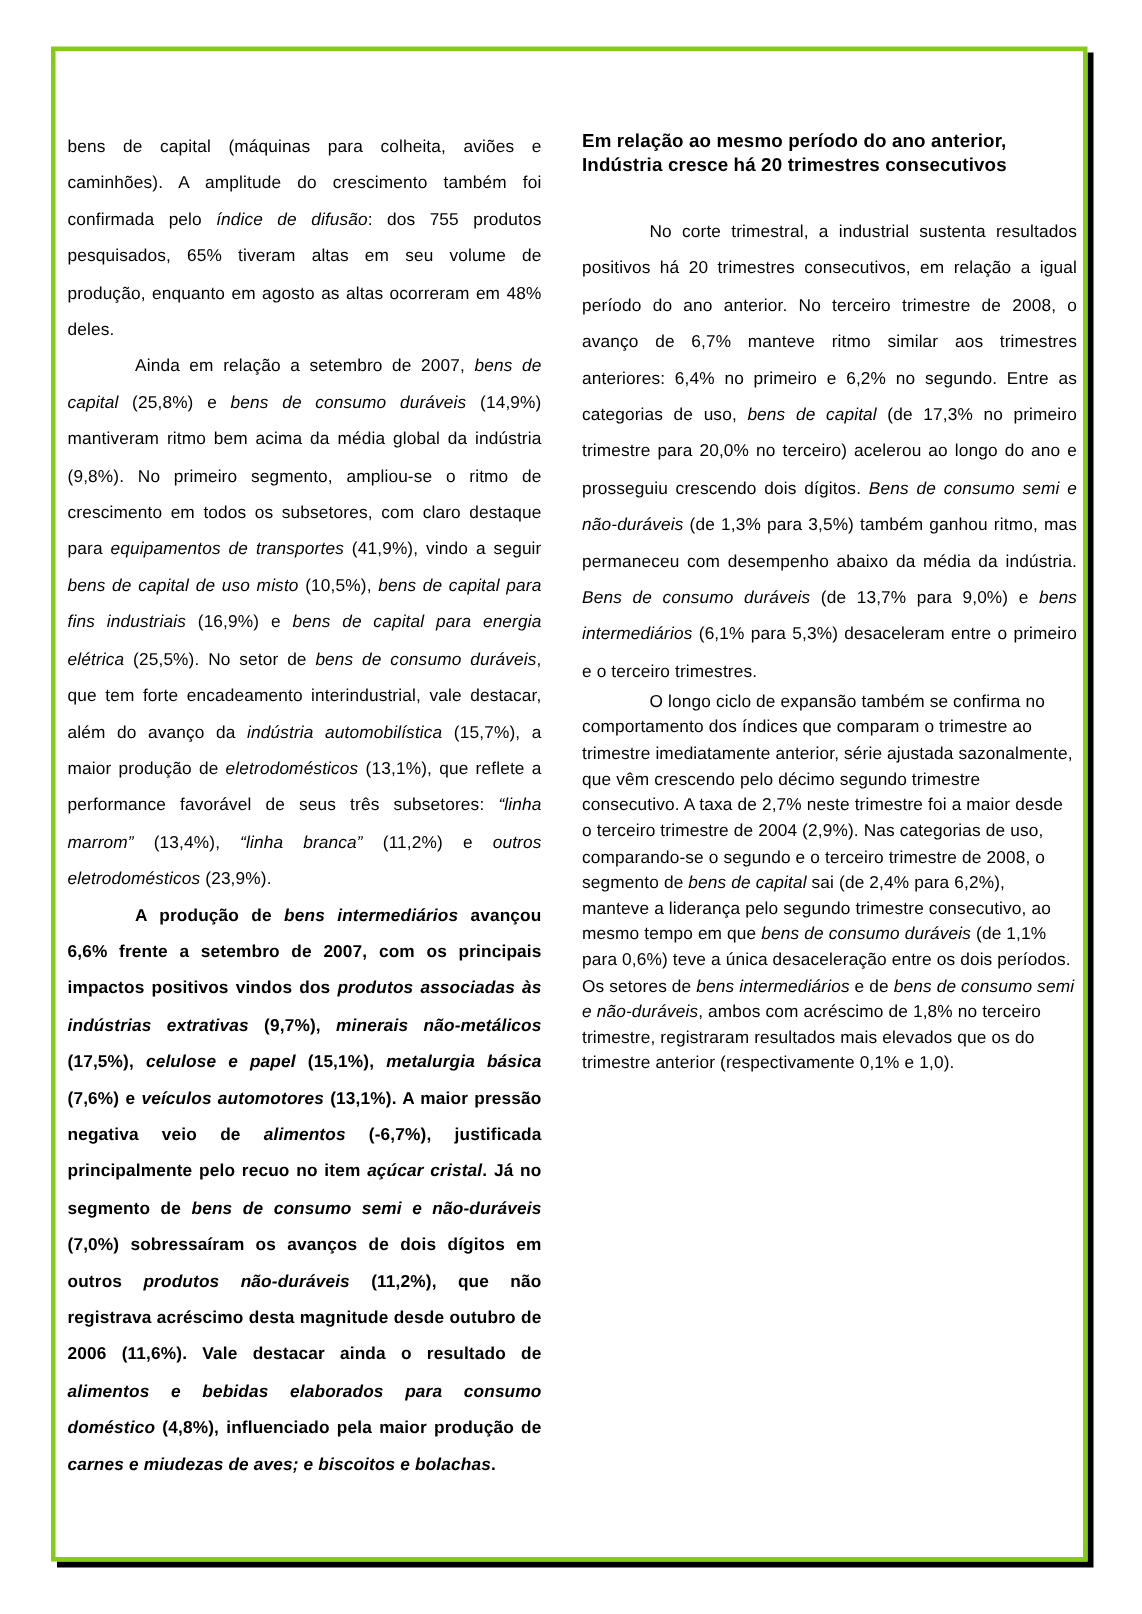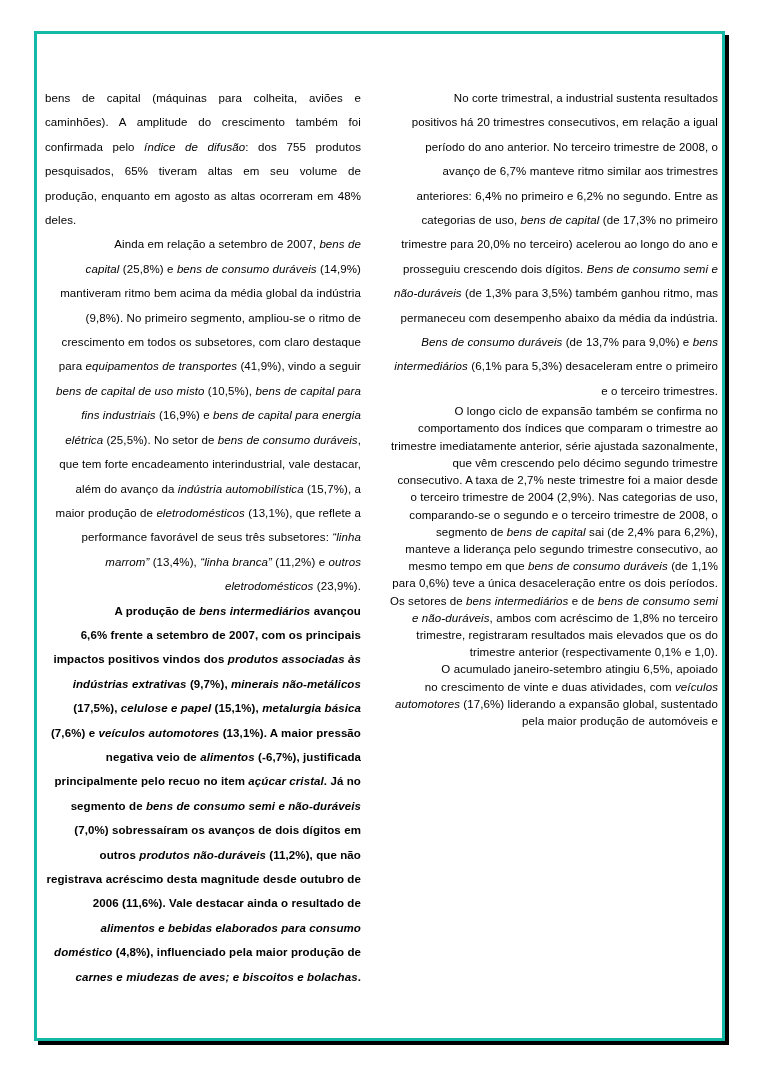--- a/index.html
+++ b/index.html
@@ -16,42 +16,42 @@
     color: #000000;
     overflow: hidden;
   }
   .frame {
     position: absolute;
     left: 34px;
     top: 31px;
     width: 691px;
     height: 1010px;
     box-sizing: border-box;
-    border: 3px solid #14b8a6;
+    border: 3px solid #84cc16;
     box-shadow: 4px 4px 0 #000000;
     background: #ffffff;
     padding: 52px 0 0 8px;
     overflow: hidden;
   }
   .cols {
     display: flex;
     gap: 27px;
   }
   .col-left  { width: 316px; }
   .col-right { width: 330px; }
   p.body {
     margin: 0;
     font-size: 11.5px;
     letter-spacing: 0.1px;
   }
   .double { line-height: 24.4px; }
   .single { line-height: 17.2px; }
   .justify { text-align: justify; }
   .leftal  { text-align: left; }
-  .indent  { text-indent: 45px; text-align: right; }
+  .indent  { text-indent: 45px; }
   .gap-before { margin-top: 14px; font-weight: bold; }
   .heading {
     font-weight: bold;
     font-size: 12.5px;
     line-height: 16px;
     margin: 0 0 25px 0;
     letter-spacing: 0.1px;
   }
 </style>
 </head>
@@ -61,20 +61,23 @@
   <div class="frame">
     <div class="cols">
 
       <div class="col-left">
         <p class="body double justify">bens de capital (máquinas para colheita, aviões e caminhões). A amplitude do crescimento também foi confirmada pelo <i>índice de difusão</i>: dos 755 produtos pesquisados, 65% tiveram altas em seu volume de produção, enquanto em agosto as altas ocorreram em 48% deles.</p>
         <p class="body double justify indent">Ainda em relação a setembro de 2007, <i>bens de capital</i> (25,8%) e <i>bens de consumo duráveis</i> (14,9%) mantiveram ritmo bem acima da média global da indústria (9,8%). No primeiro segmento, ampliou-se o ritmo de crescimento em todos os subsetores, com claro destaque para <i>equipamentos de transportes</i> (41,9%), vindo a seguir <i>bens de capital de uso misto</i> (10,5%), <i>bens de capital para fins industriais</i> (16,9%) e <i>bens de capital para energia elétrica</i> (25,5%). No setor de <i>bens de consumo duráveis</i>, que tem forte encadeamento interindustrial, vale destacar, além do avanço da <i>indústria automobilística</i> (15,7%), a maior produção de <i>eletrodomésticos</i> (13,1%), que reflete a performance favorável de seus três subsetores: <i>“linha marrom”</i> (13,4%), <i>“linha branca”</i> (11,2%) e <i>outros eletrodomésticos</i> (23,9%).</p>
         <p class="body double justify indent gap-before">A produção de <i>bens intermediários</i> avançou 6,6% frente a setembro de 2007, com os principais impactos positivos vindos dos <i>produtos associadas às indústrias extrativas</i> (9,7%), <i>minerais não-metálicos</i> (17,5%), <i>celulose e papel</i> (15,1%), <i>metalurgia básica</i> (7,6%) e <i>veículos automotores</i> (13,1%). A maior pressão negativa veio de <i>alimentos</i> (-6,7%), justificada principalmente pelo recuo no item <i>açúcar cristal</i>. Já no segmento de <i>bens de consumo semi e não-duráveis</i> (7,0%) sobressaíram os avanços de dois dígitos em outros <i>produtos não-duráveis</i> (11,2%), que não registrava acréscimo desta magnitude desde outubro de 2006 (11,6%). Vale destacar ainda o resultado de <i>alimentos e bebidas elaborados para consumo doméstico</i> (4,8%), influenciado pela maior produção de <i>carnes e miudezas de aves; e biscoitos e bolachas</i>.</p>
       </div>
 
       <div class="col-right">
+        <div class="heading">
+          <div>Em relação ao mesmo período do ano anterior,</div>
+          <div>Indústria cresce há 20 trimestres consecutivos</div>
+        </div>
         <p class="body double justify indent">No corte trimestral, a industrial sustenta resultados positivos há 20 trimestres consecutivos, em relação a igual período do ano anterior. No terceiro trimestre de 2008, o avanço de 6,7% manteve ritmo similar aos trimestres anteriores: 6,4% no primeiro e 6,2% no segundo. Entre as categorias de uso, <i>bens de capital</i> (de 17,3% no primeiro trimestre para 20,0% no terceiro) acelerou ao longo do ano e prosseguiu crescendo dois dígitos. <i>Bens de consumo semi e não-duráveis</i> (de 1,3% para 3,5%) também ganhou ritmo, mas permaneceu com desempenho abaixo da média da indústria. <i>Bens de consumo duráveis</i> (de 13,7% para 9,0%) e <i>bens intermediários</i> (6,1% para 5,3%) desaceleram entre o primeiro e o terceiro trimestres.</p>
         <p class="body single leftal indent">O longo ciclo de expansão também se confirma no comportamento dos índices que comparam o trimestre ao trimestre imediatamente anterior, série ajustada sazonalmente, que vêm crescendo pelo décimo segundo trimestre consecutivo. A taxa de 2,7% neste trimestre foi a maior desde o terceiro trimestre de 2004 (2,9%). Nas categorias de uso, comparando-se o segundo e o terceiro trimestre de 2008, o segmento de <i>bens de capital</i> sai (de 2,4% para 6,2%), manteve a liderança pelo segundo trimestre consecutivo, ao mesmo tempo em que <i>bens de consumo duráveis</i> (de 1,1% para 0,6%) teve a única desaceleração entre os dois períodos. Os setores de <i>bens intermediários</i> e de <i>bens de consumo semi e não-duráveis</i>, ambos com acréscimo de 1,8% no terceiro trimestre, registraram resultados mais elevados que os do trimestre anterior (respectivamente 0,1% e 1,0).</p>
-        <p class="body single leftal indent">O acumulado janeiro-setembro atingiu 6,5%, apoiado no crescimento de vinte e duas atividades, com <i>veículos automotores</i> (17,6%) liderando a expansão global, sustentado pela maior produção de automóveis e</p>
       </div>
 
     </div>
   </div>
 </div>
 
 </body></html>

